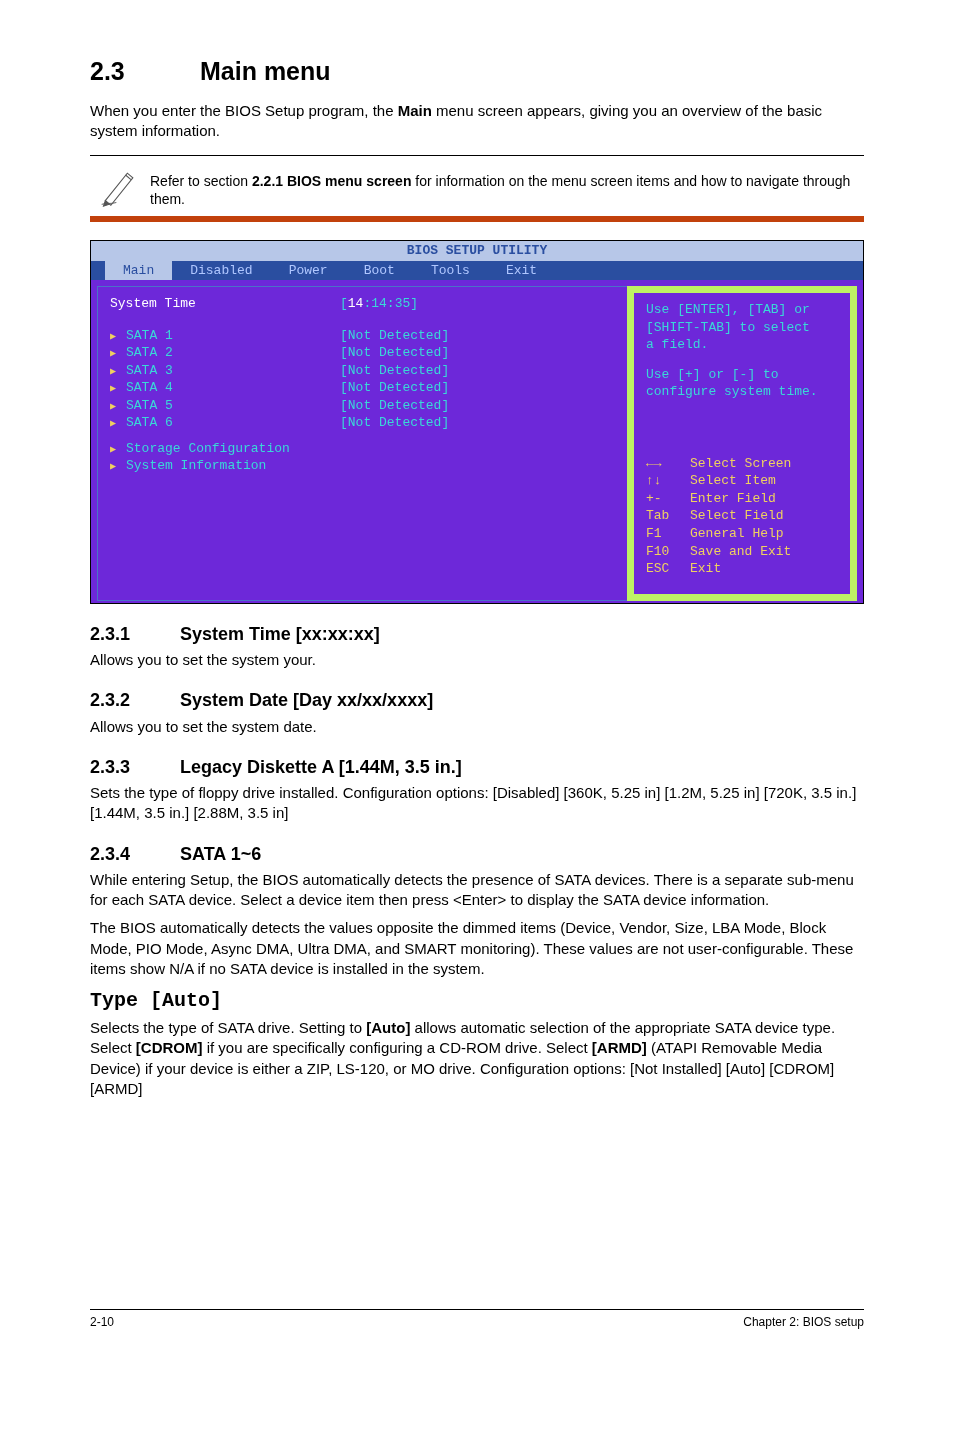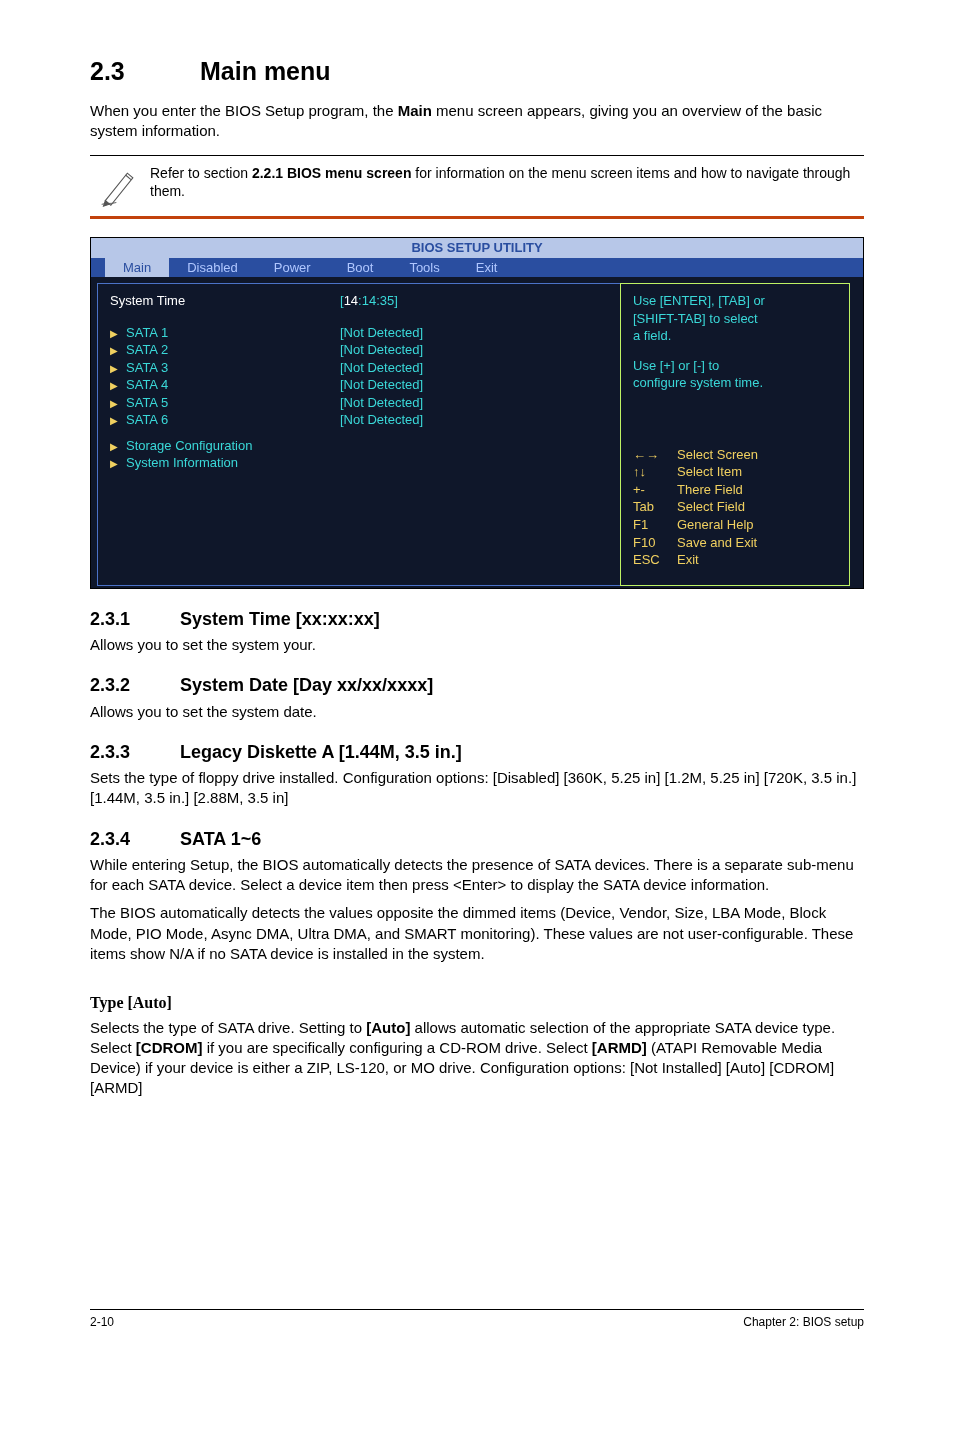--- a/index.html
+++ b/index.html
@@ -2,37 +2,37 @@
 <html><head>
   <meta charset="utf-8">
   <style>
     * { margin:0; padding:0; box-sizing:border-box; }
     body { background:#fff; font-family:Arial,Helvetica,sans-serif; color:#000; width:954px; margin:0 auto; padding:50px 90px 40px 90px; font-size:15px; line-height:1.35; }
     h1 { font-family:Arial,Helvetica,sans-serif; font-weight:bold; margin-bottom:10px; }
     h1 .secnum { font-size:25px; display:inline-block; width:110px; }
     h1 .sectext { font-size:25px; }
     h2 { font-family:Arial,Helvetica,sans-serif; font-weight:bold; font-size:18px; margin-top:18px; margin-bottom:4px; }
     h2 .subnum { display:inline-block; width:90px; }
-    h3 { font-family:Liberation Serif, serif; font-weight:bold; font-size:16px; margin-top:28px; margin-bottom:4px; }
+    h3 { font-family:Liberation Mono, monospace; font-weight:bold; font-size:20px; margin-top:8px; margin-bottom:4px; }
     p { margin-bottom:8px; }
     .intro b { font-weight:bold; }
-    .note-wrap { display:flex; align-items:flex-start; border-top:1px solid #000; border-bottom:3px solid #c2410c; margin:14px 0 18px 0; padding:8px 0; }
+    .note-wrap { display:flex; align-items:flex-end; border-top:1px solid #000; border-bottom:6px solid #c2410c; margin:14px 0 18px 0; padding:8px 0; }
     .note-icon { width:60px; flex:0 0 60px; display:flex; align-items:center; justify-content:center; }
     .note-icon svg { width:44px; height:44px; }
     .note-text { font-size:14px; line-height:1.3; }
     .note-text b { font-weight:bold; }
     
-    .bios { background:#0f172a; border:1px solid #000; margin:6px 0 18px 0; font-family:Liberation Sans, sans-serif; font-size:13px; color:#b0c7ff; }
+    .bios { background:#6d28d9; border:1px solid #000; margin:6px 0 18px 0; font-family:Liberation Mono, monospace; font-size:13px; color:#b0c7ff; }
     .bios .titlebar { text-align:center; background:#b7c7e8; color:#2a4ea0; font-weight:bold; padding:1px 0; }
     .bios .menubar { display:flex; background:#2a4ea0; color:#b0c7ff; padding:0 14px; }
     .bios .menubar span { padding:1px 18px; }
     .bios .menubar .sel { background:#b7c7e8; color:#2a4ea0; }
     .bios .body { display:flex; padding:6px 0 2px 0; }
     .bios .left { flex:1; padding:8px 12px 16px 12px; border:1px solid #4b72c7; border-right:none; margin-left:6px; }
-    .bios .right { width:230px; padding:8px 12px 16px 12px; border:1px solid #bef264; margin-right:13px; }
+    .bios .right { width:230px; padding:8px 12px 16px 12px; border:7px solid #bef264; margin-right:6px; }
     .bios .row { display:flex; }
     .bios .row .lbl { width:230px; }
     .bios .cyan { color:#3ad8d8; }
     .bios .white { color:#fff; }
     .bios .tri { color:#f0d060; font-size:10px; margin-right:6px; display:inline-block; width:10px; }
     .bios .rightgroup { margin-top:54px; }
     .bios .helprow { display:flex; color:#f0d060; }
     .bios .helprow .k { width:44px; }
     .bios .footerbar { text-align:center; background:#b7c7e8; color:#2a4ea0; padding:1px 0; font-weight:bold; }
     .pagefoot { display:flex; justify-content:space-between; border-top:1px solid #000; margin-top:210px; padding-top:4px; font-size:12px; }
@@ -124,21 +124,21 @@
         <div class="helprow">
             <span class="k">←→</span>
             <span>Select Screen</span>
           </div>
         <div class="helprow">
             <span class="k">↑↓</span>
             <span>Select Item</span>
           </div>
         <div class="helprow">
             <span class="k">+-</span>
-            <span>There Field</span>
+            <span>Enter Field</span>
           </div>
         <div class="helprow">
             <span class="k">Tab</span>
             <span>Select Field</span>
           </div>
         <div class="helprow">
             <span class="k">F1</span>
             <span>General Help</span>
           </div>
         <div class="helprow">

